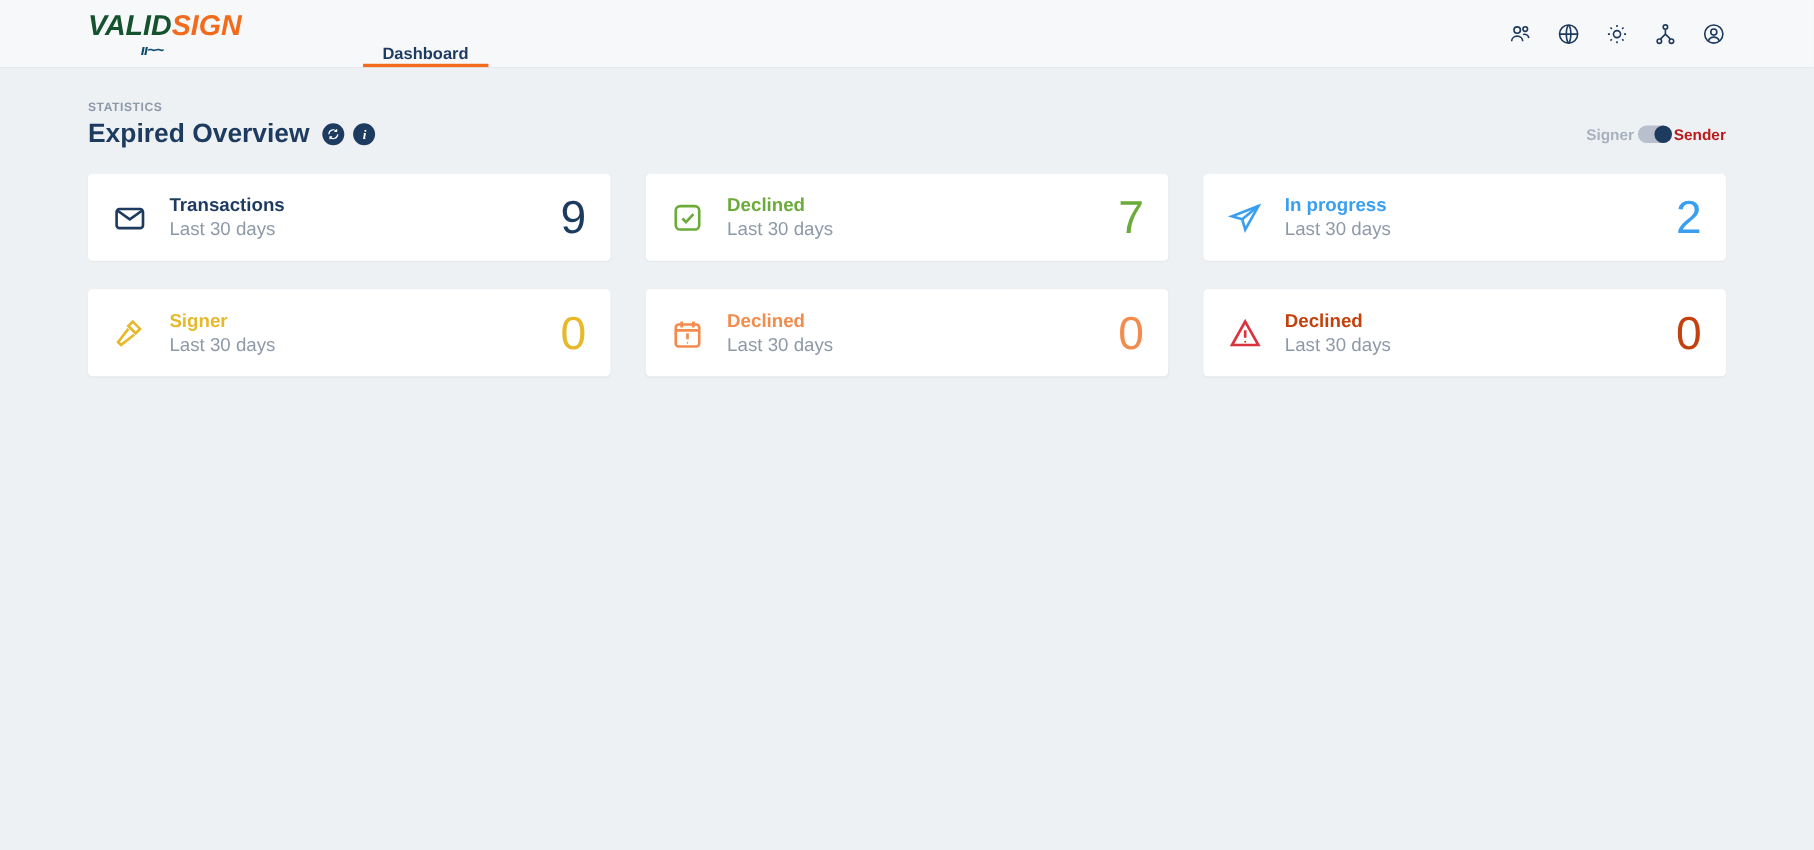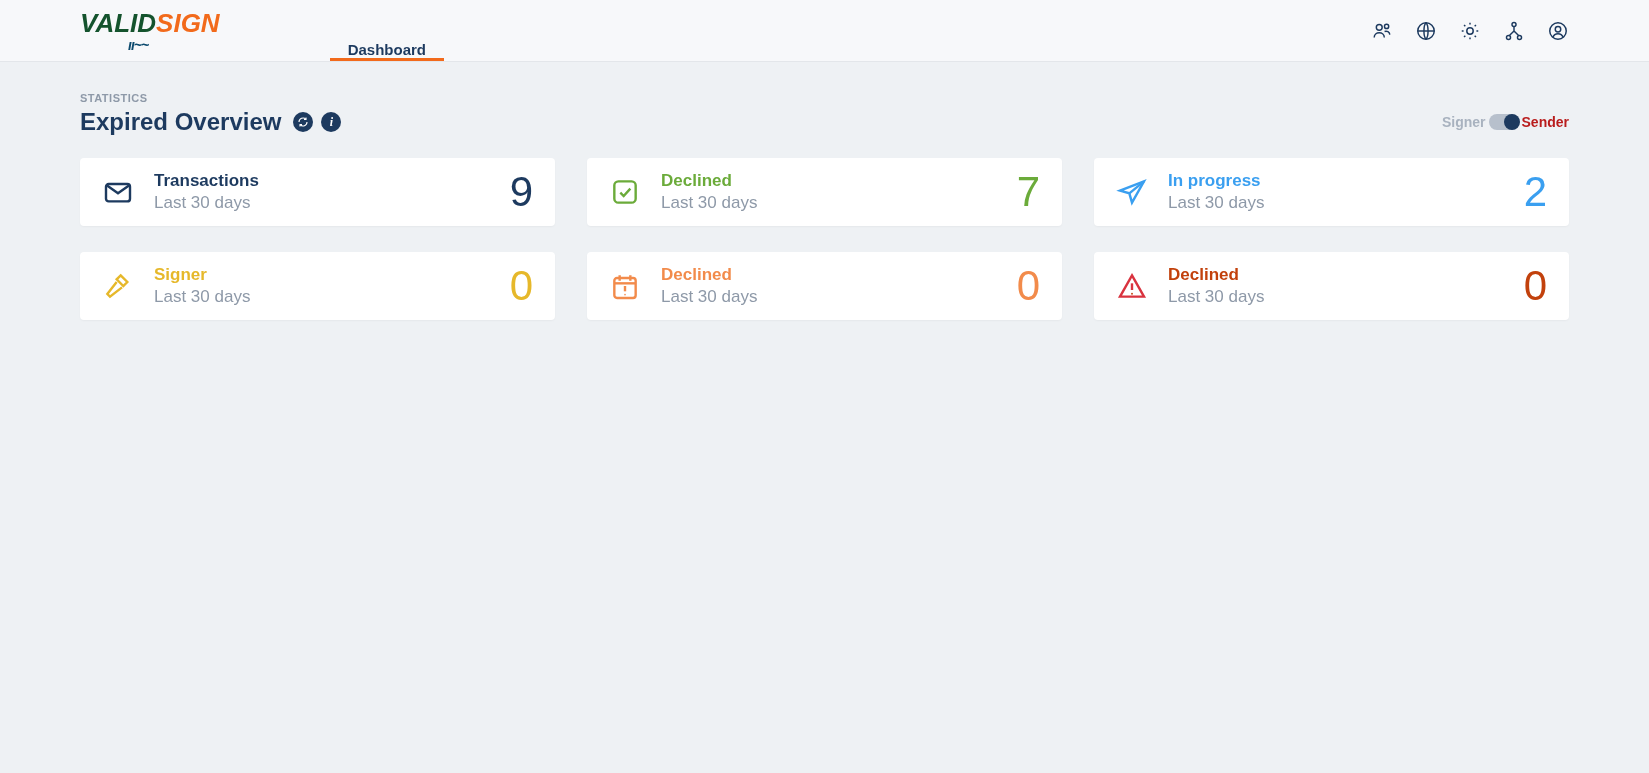--- a/index.html
+++ b/index.html
@@ -141,21 +141,21 @@
 
   
   .grid {
     display: grid;
     grid-template-columns: repeat(3, 1fr);
     gap: 26px 32px;
   }
   .card {
     background: #fff;
     border-radius: 4px;
-    height: 68px;
+    height: 79px;
     display: flex;
     align-items: center;
     padding: 0 22px 0 18px;
     box-shadow: 0 1px 2px rgba(0,0,0,0.04);
     cursor: pointer;
   }
   .card-icon {
     width: 40px; height: 40px;
     display: flex; align-items: center; justify-content: center;
     flex-shrink: 0;

